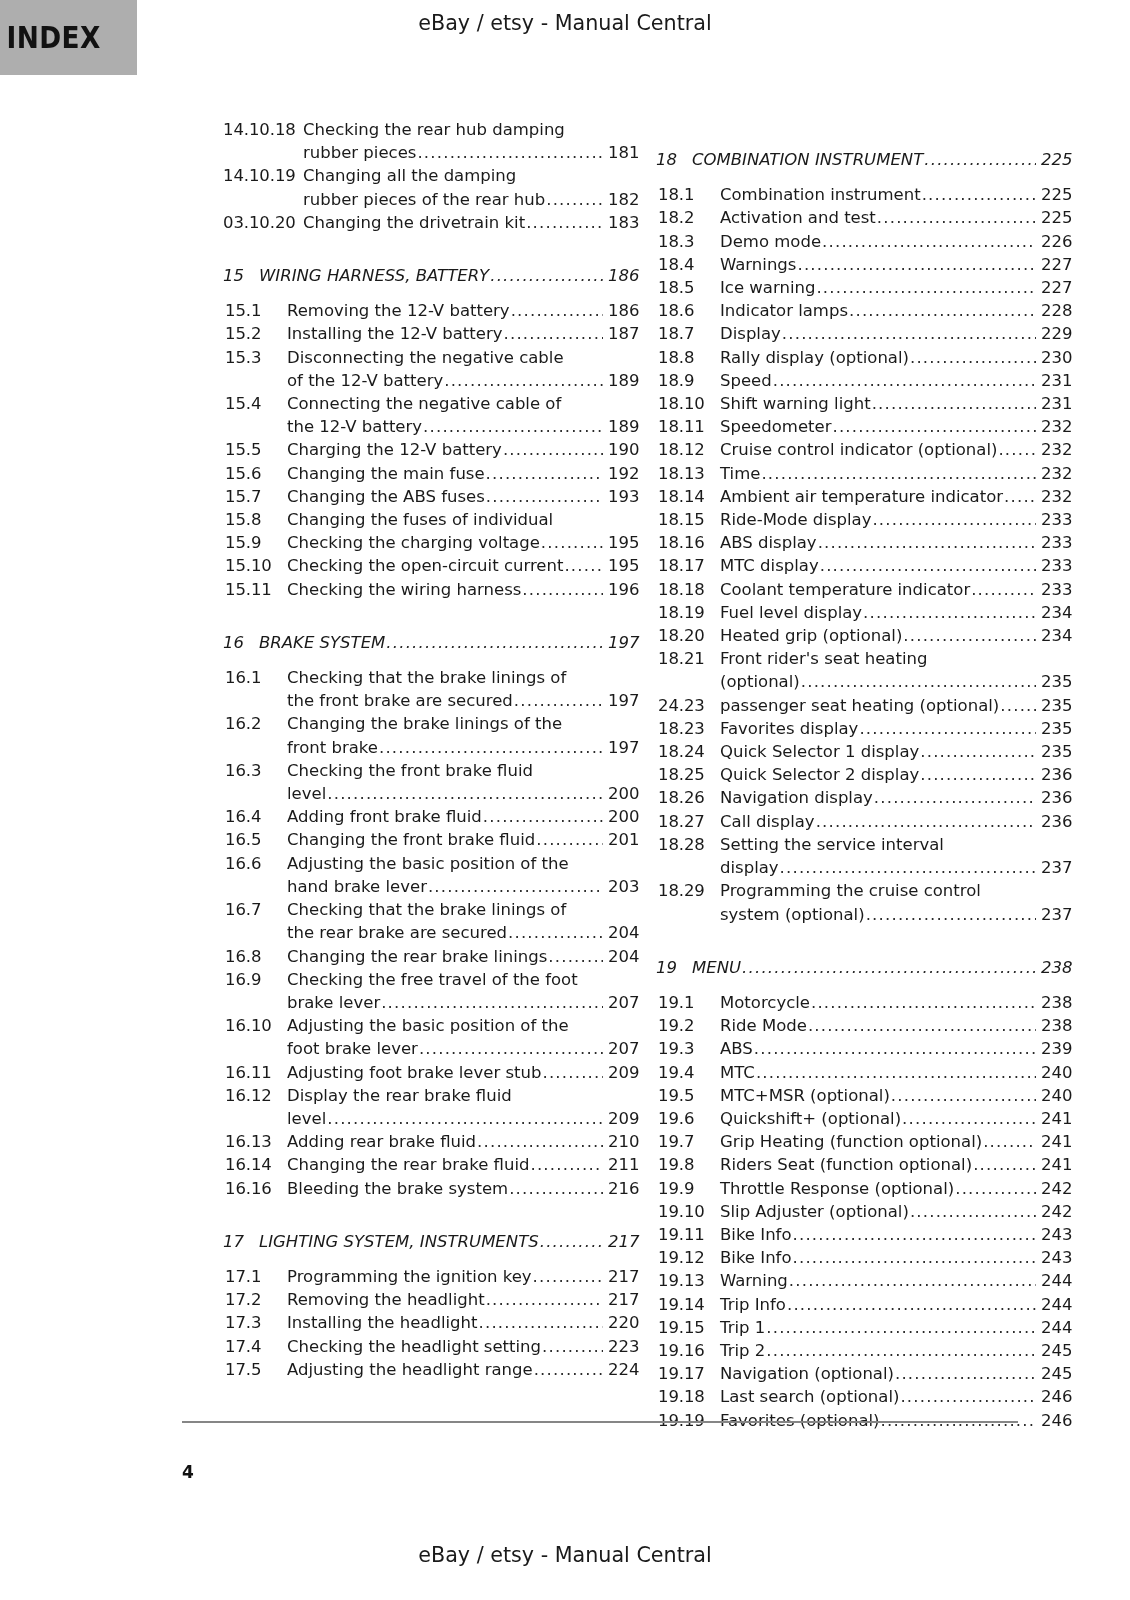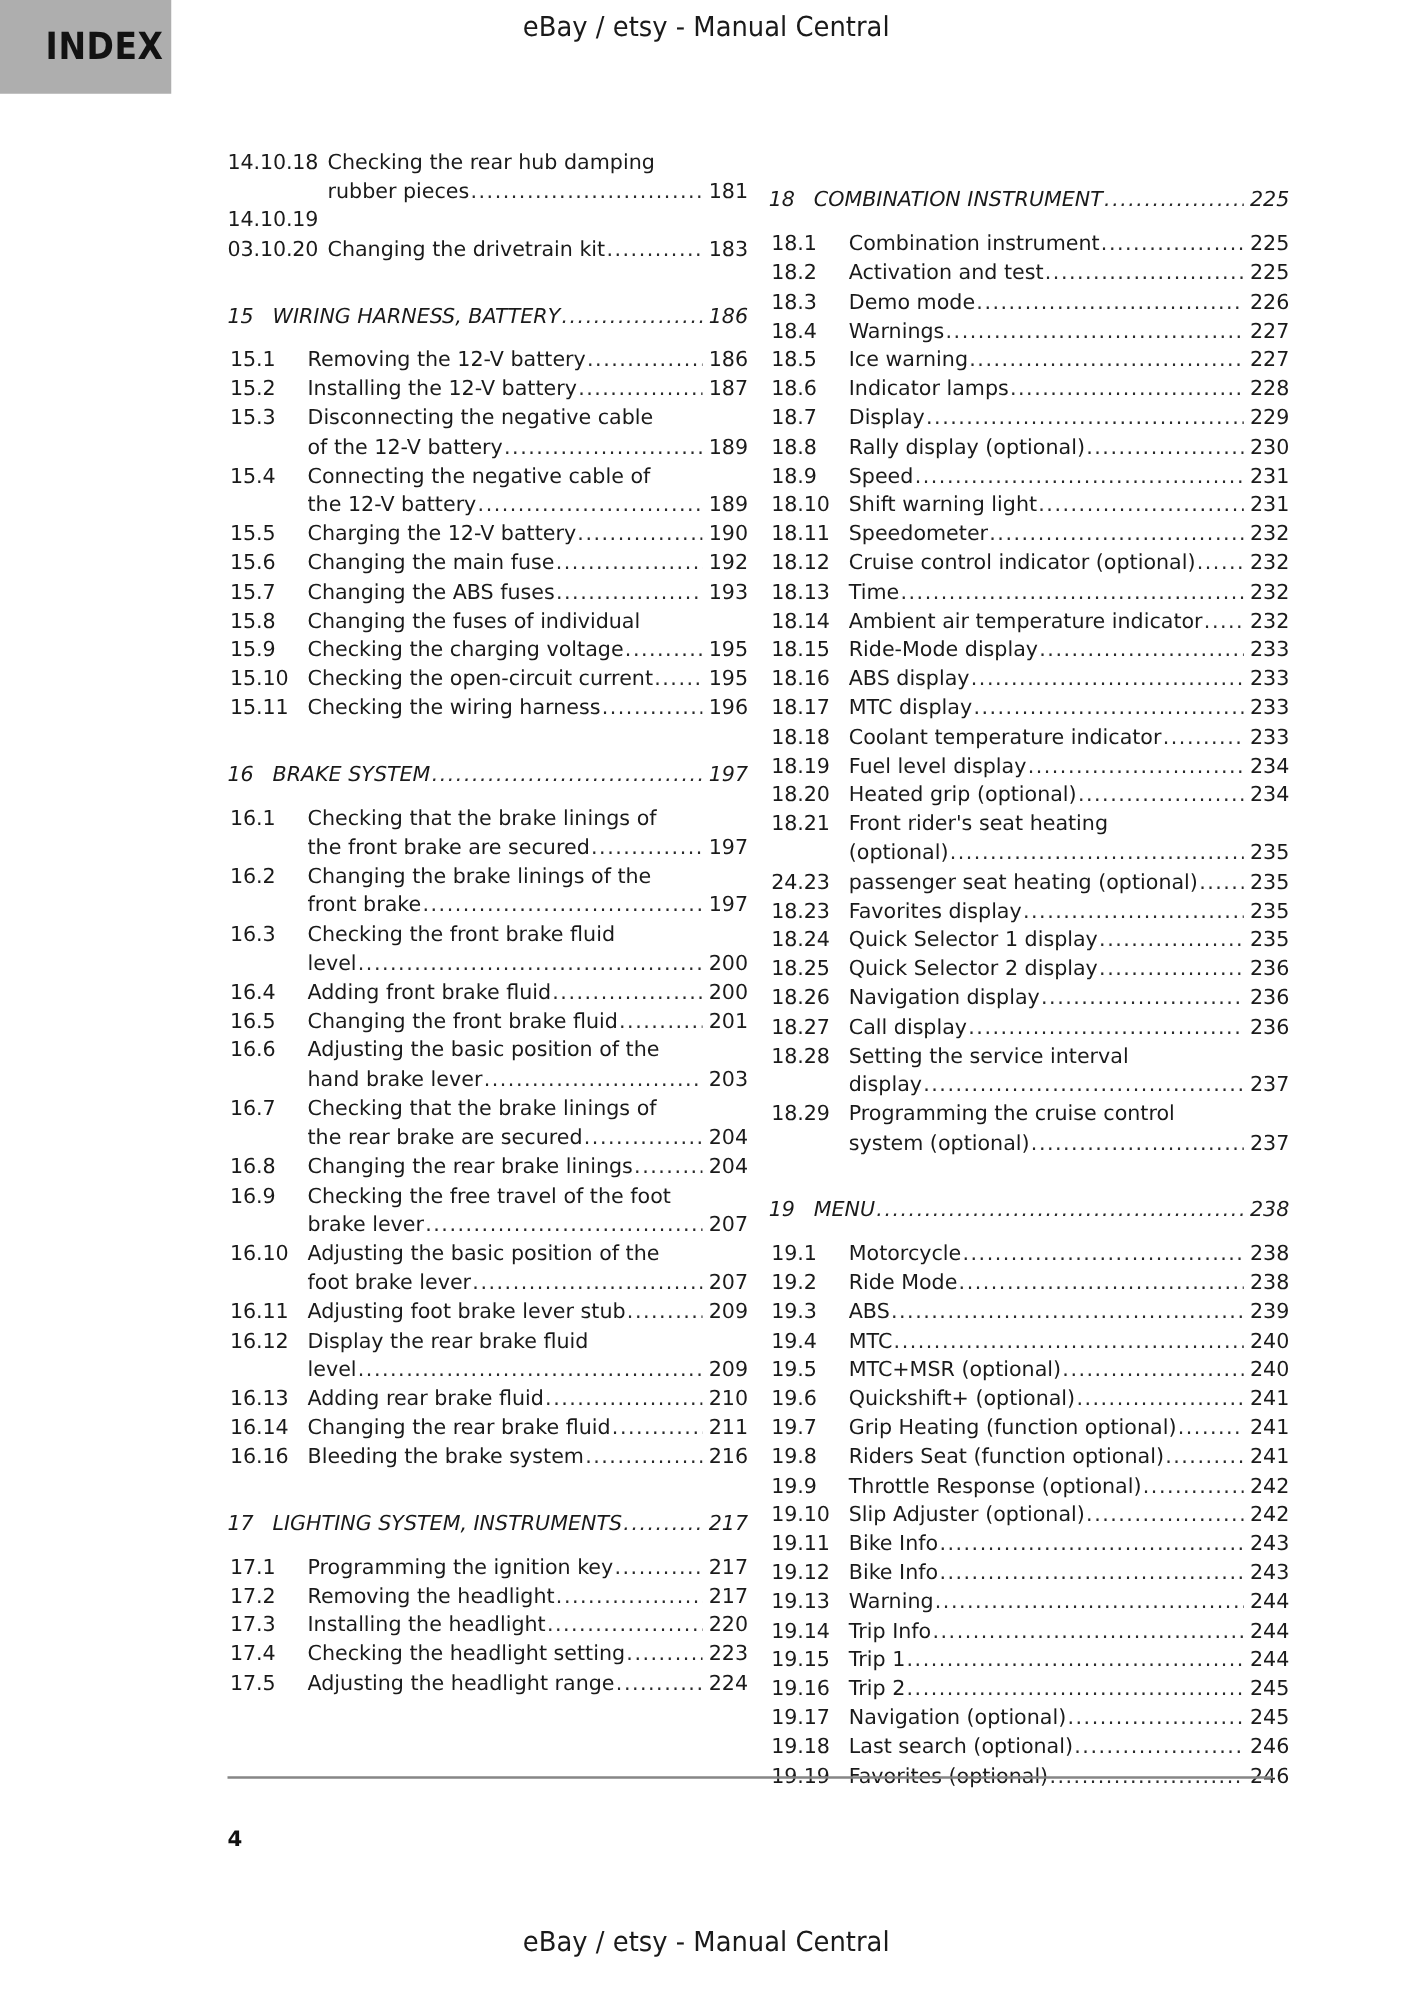--- a/index.html
+++ b/index.html
@@ -25,21 +25,21 @@
     height: 78px;
   }
   .index-tab {
     position: absolute;
     top: 0; left: 0;
     width: 137px;
     height: 75px;
     background: #aeaeae;
     display: flex;
     align-items: center;
-    justify-content: flex-end;
+    justify-content: flex-start;
   }
   .index-tab-label {
     font-family: "DejaVu Sans", "Liberation Sans", sans-serif;
     font-weight: 700;
     font-size: 30px;
     letter-spacing: 0.5px;
     color: #121212;
     transform: scaleX(0.88);
   }
   .header-title {
@@ -57,20 +57,21 @@
   
   .toc-body {
     position: absolute;
     top: 118px;
     left: 0;
     width: 1130px;
   }
   .columns {
     display: flex;
     width: 1112px;
+    justify-content: center;
   }
   .col {
     width: 415px;
     flex: 0 0 415px;
   }
   .col-left { margin-left: 182px; }
   .col-right { margin-left: 18px; }
 
   
   .entry {
@@ -190,20 +191,30 @@
             </div>
             <div class="line">
               <span class="txt">rubber pieces</span>
               <span class="leader"></span>
               <span class="pg">181</span>
             </div>
           </div>
         </div>
         <div class="entry section wide">
           <div class="num">14.10.19</div>
+          <div class="body">
+            <div class="line nolead">
+              <span class="txt">Changing all the damping</span>
+            </div>
+            <div class="line">
+              <span class="txt">rubber pieces of the rear hub</span>
+              <span class="leader"></span>
+              <span class="pg">182</span>
+            </div>
+          </div>
         </div>
         <div class="entry section wide">
           <div class="num">03.10.20</div>
           <div class="body">
             <div class="line">
               <span class="txt">Changing the drivetrain kit</span>
               <span class="leader"></span>
               <span class="pg">183</span>
             </div>
           </div>

